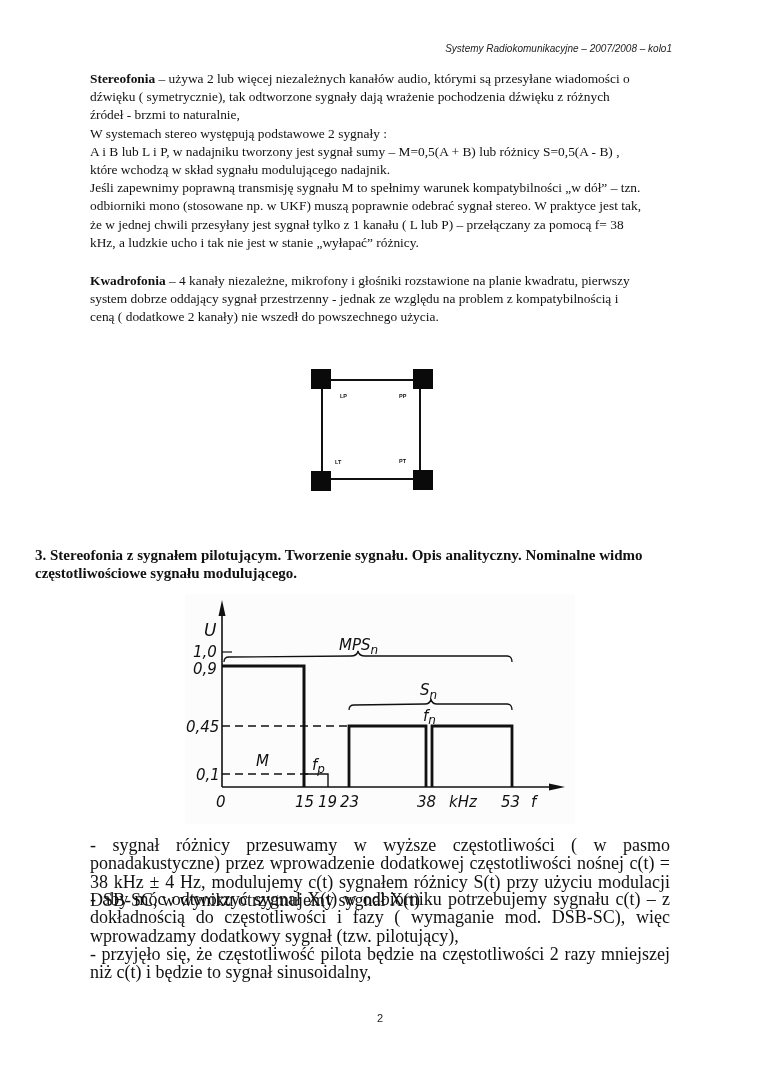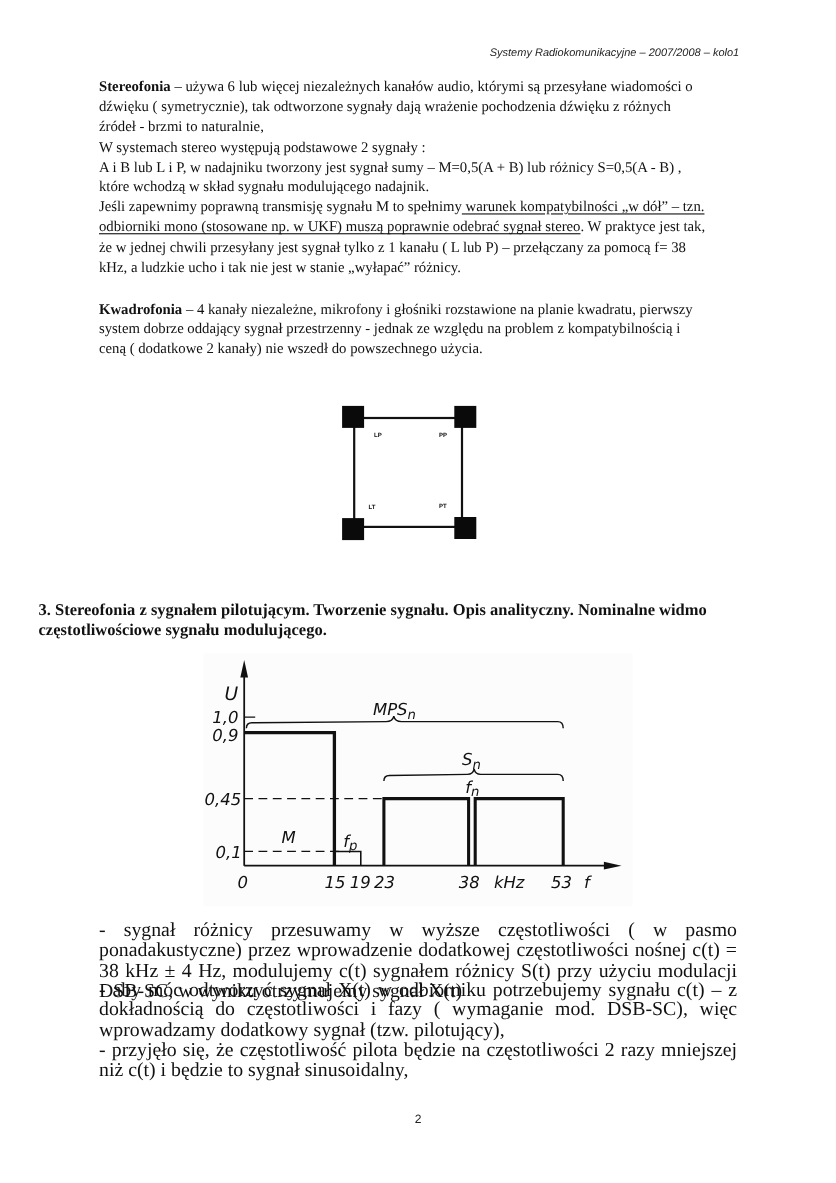--- a/index.html
+++ b/index.html
@@ -9,21 +9,21 @@
       color: #111111;
     }
     .header {
       position: absolute; top: 43px; right: 88px;
       font-family: "Liberation Sans", "DejaVu Sans", sans-serif;
       font-style: italic; font-size: 10px; color: #222;
     }
     .block { position: absolute; left: 90px; width: 590px; font-size: 13.4px; line-height: 18.2px; }
     .block p { margin: 0; }
     .b { font-weight: bold; }
-    .u { text-decoration: underline; text-underline-offset: 2px; }
+    .u { text-underline-offset: 2px; }
     #p-stereo { top: 70px; }
     #p-kwadro { top: 272px; }
     .quad { position: absolute; left: 311px; top: 369px; width: 122px; height: 122px; }
     .quad .frame { position: absolute; left: 10px; top: 10px; width: 100px; height: 101px; border: 2px solid #111; box-sizing: border-box; }
     .quad .sq { position: absolute; width: 20px; height: 20px; background: #0a0a0a; }
     .quad .lbl { position: absolute; font-family: "Liberation Sans", "DejaVu Sans", sans-serif; font-size: 5.5px; font-weight: bold; color: #111; }
     .sec-title { position: absolute; left: 35px; top: 546px; width: 640px; font-size: 15px; line-height: 18px; font-weight: bold; }
     .diagram { position: absolute; left: 185px; top: 594px; width: 390px; height: 230px; background: #fcfcfc; }
     .diagram svg { position: absolute; left: 0; top: 0; }
     .bottom { position: absolute; left: 90px; width: 580px; font-size: 18px; line-height: 18.3px; text-align: justify; }
@@ -33,21 +33,21 @@
     #b3 { top: 945px; }
     .page-num { position: absolute; top: 1012px; left: 0; width: 760px; text-align: center; font-family: "Liberation Sans", "DejaVu Sans", sans-serif; font-size: 11px; color: #222; }
     .dtext { font-family: "DejaVu Sans", sans-serif; font-style: italic; fill: #111; }
   </style>
 </head>
 <body>
 
 <div class="header">Systemy Radiokomunikacyjne – 2007/2008 – kolo1</div>
 
 <div class="block" id="p-stereo">
-  <p><span class="b">Stereofonia</span><span> – używa 6 lub więcej niezależnych kanałów audio, którymi są przesyłane wiadomości o</span></p>
+  <p><span class="b">Stereofonia</span><span> – używa 2 lub więcej niezależnych kanałów audio, którymi są przesyłane wiadomości o</span></p>
   <p>dźwięku ( symetrycznie), tak odtworzone sygnały dają wrażenie pochodzenia dźwięku z różnych</p>
   <p>źródeł  - brzmi to naturalnie,</p>
   <p>W systemach stereo występują podstawowe 2 sygnały :</p>
   <p>A i B lub L i P, w nadajniku tworzony jest sygnał sumy – M=0,5(A + B) lub różnicy S=0,5(A - B) ,</p>
   <p>które wchodzą w skład sygnału modulującego nadajnik.</p>
   <p><span>Jeśli zapewnimy poprawną transmisję sygnału M to spełnimy</span><span class="u"> warunek kompatybilności „w dół” – tzn.</span></p>
   <p><span class="u">odbiorniki mono (stosowane np. w UKF) muszą poprawnie odebrać sygnał stereo</span><span>. W praktyce jest tak,</span></p>
   <p>że w jednej chwili przesyłany jest sygnał tylko z 1 kanału ( L lub P) – przełączany za pomocą f= 38</p>
   <p>kHz, a ludzkie ucho i tak nie jest w stanie „wyłapać” różnicy.</p>
 </div>

